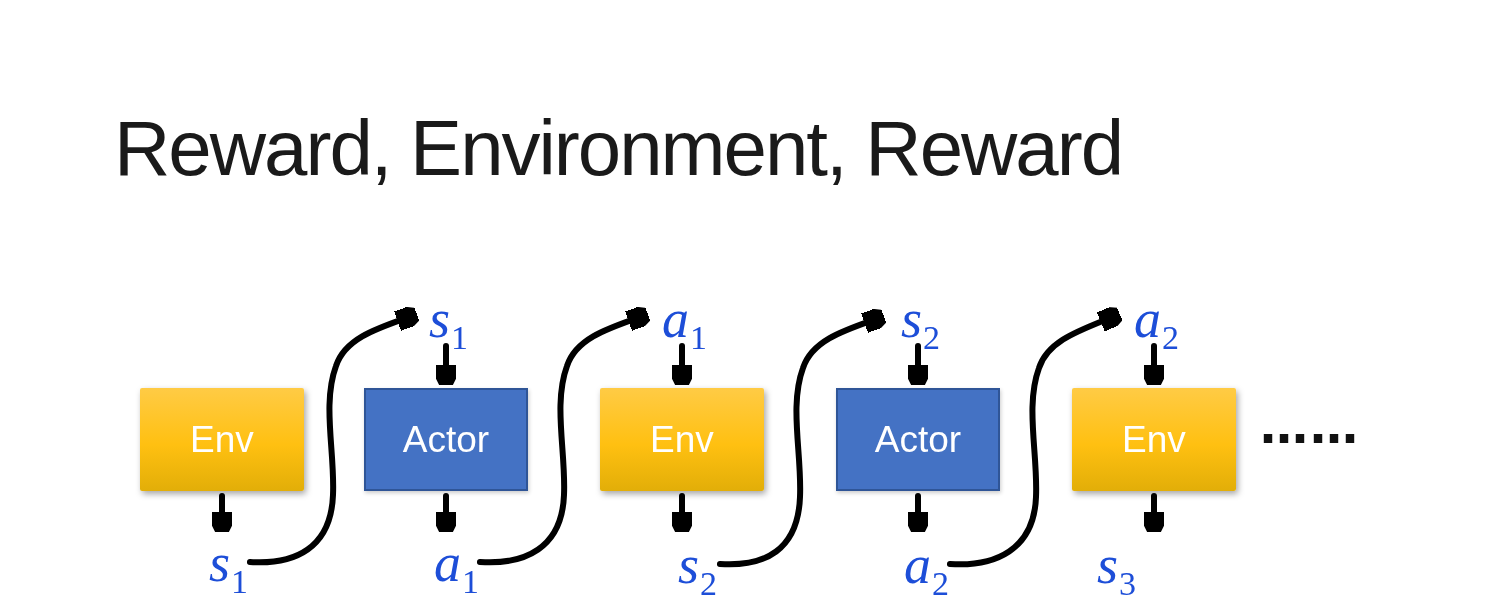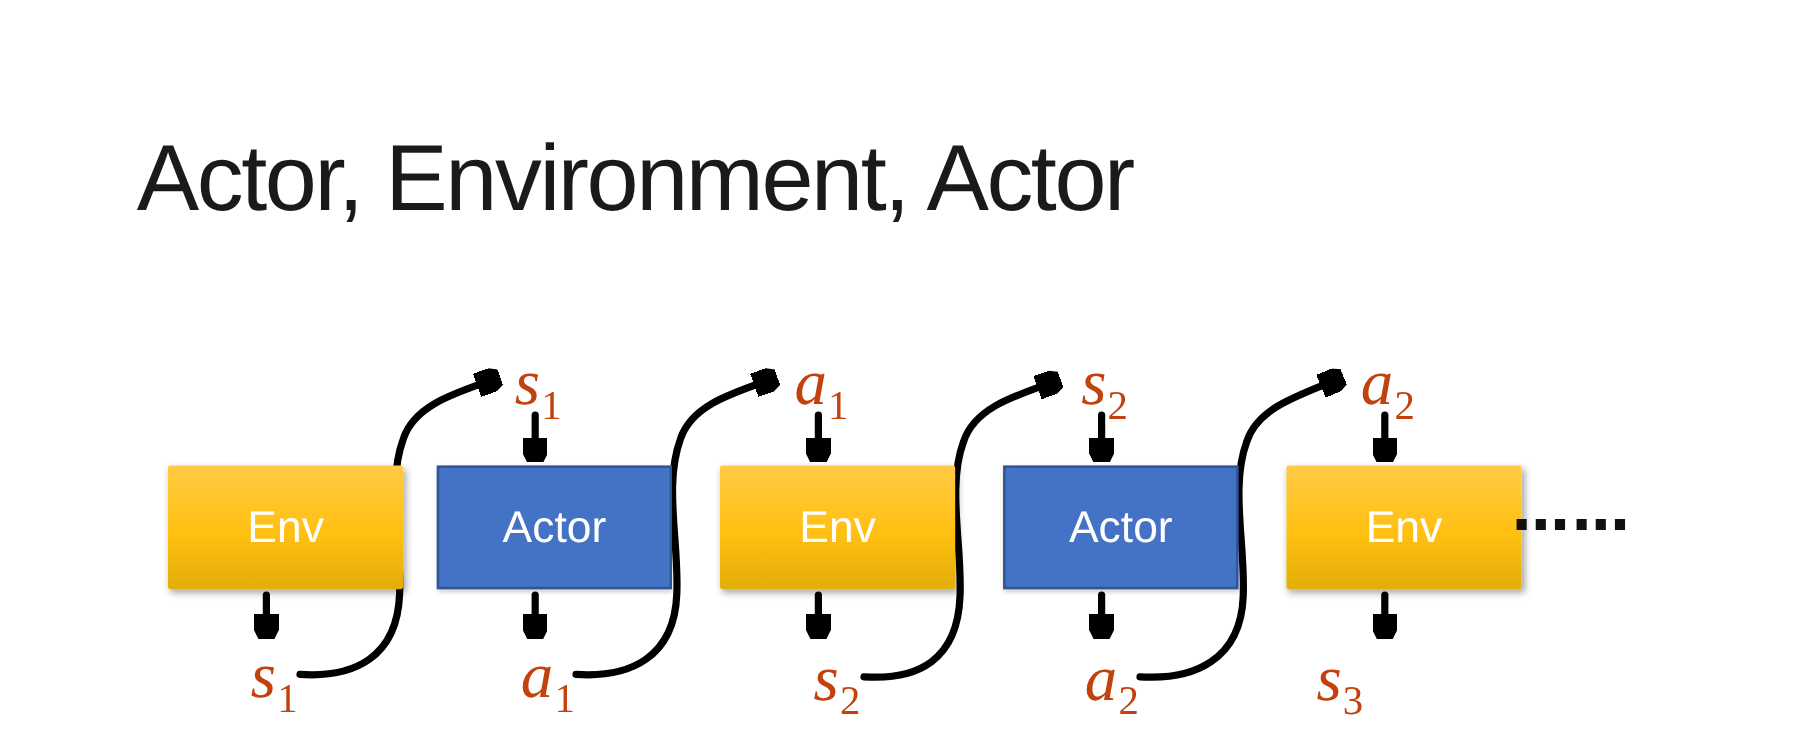--- a/index.html
+++ b/index.html
@@ -13,55 +13,55 @@
     position: absolute; left: 114px; top: 106px; margin: 0;
     font-family: "Liberation Sans", sans-serif;
     font-size: 78px; font-weight: 300; letter-spacing: -2px;
     color: var(--text, #1a1a1a); white-space: nowrap; line-height: 1.1;
   }
 
   .arrows { position: absolute; left: 0; top: 0; width: 1500px; height: 608px; }
   .arrows path { fill: none; stroke: var(--arrow, #000); stroke-width: 6; stroke-linecap: round; }
 
   .box {
-    position: absolute; top: 388px; width: 196px; height: 103px;
+    position: absolute; top: 388px; width: 164px; height: 103px;
     display: flex; align-items: center; justify-content: center;
     font-size: 37px; color: var(--box-label, #fff); box-sizing: border-box; text-align: center;
   }
   .env {
     background: linear-gradient(180deg, var(--env-top, #FFCB45) 0%, var(--env-mid, #FFC011) 55%, var(--env-bottom, #E2AE08) 100%);
     box-shadow: 2px 3px 6px rgba(0,0,0,0.35);
     border-radius: 2px;
   }
   .actor {
     background: var(--actor-fill, #4472C4);
     border: 2px solid var(--actor-border, #2F5597);
     box-shadow: 1px 2px 4px rgba(0,0,0,0.2);
   }
 
   .mlabel {
     position: absolute; transform: translateX(-50%);
-    font-family: "Liberation Serif", serif; color: #c2410c;
+    font-family: "Liberation Serif", serif; color: #1d4ed8;
     white-space: nowrap; line-height: 1;
   }
   .mlabel .base { font-style: italic; font-size: 54px; }
   .mlabel .sub  { font-style: normal; font-size: 34px; position: relative; top: 12px; left: 1px; }
 
   .dots {
     position: absolute; left: 1260px; top: 402px;
     font-family: "DejaVu Sans", sans-serif; font-weight: 700;
     font-size: 48px; letter-spacing: 2px; color: #111; line-height: 1;
   }
 </style>
 </head>
 <body>
 
 <div class="slide">
 
-  <h1 class="title">Actor, Environment, Actor</h1>
+  <h1 class="title">Reward, Environment, Reward</h1>
 
   <svg class="arrows" viewBox="0 0 1500 608" xmlns="http://www.w3.org/2000/svg">
     <defs>
       <marker id="ah" viewBox="0 0 10 10" refX="7.5" refY="5" markerWidth="3.4" markerHeight="3.4" orient="auto">
         <path d="M0 0 L10 5 L0 10 Z" fill="#000" stroke="none"></path>
       </marker>
     </defs>
 
     <path d="M250 562 C295 565, 331 548, 333 495 C335 452, 322 404, 336 366 C345 338, 378 328, 412 316" marker-end="url(#ah)"></path>
     <path d="M480 562 C525 565, 562 548, 564 495 C566 452, 553 404, 567 366 C576 338, 609 328, 643 316" marker-end="url(#ah)"></path>

